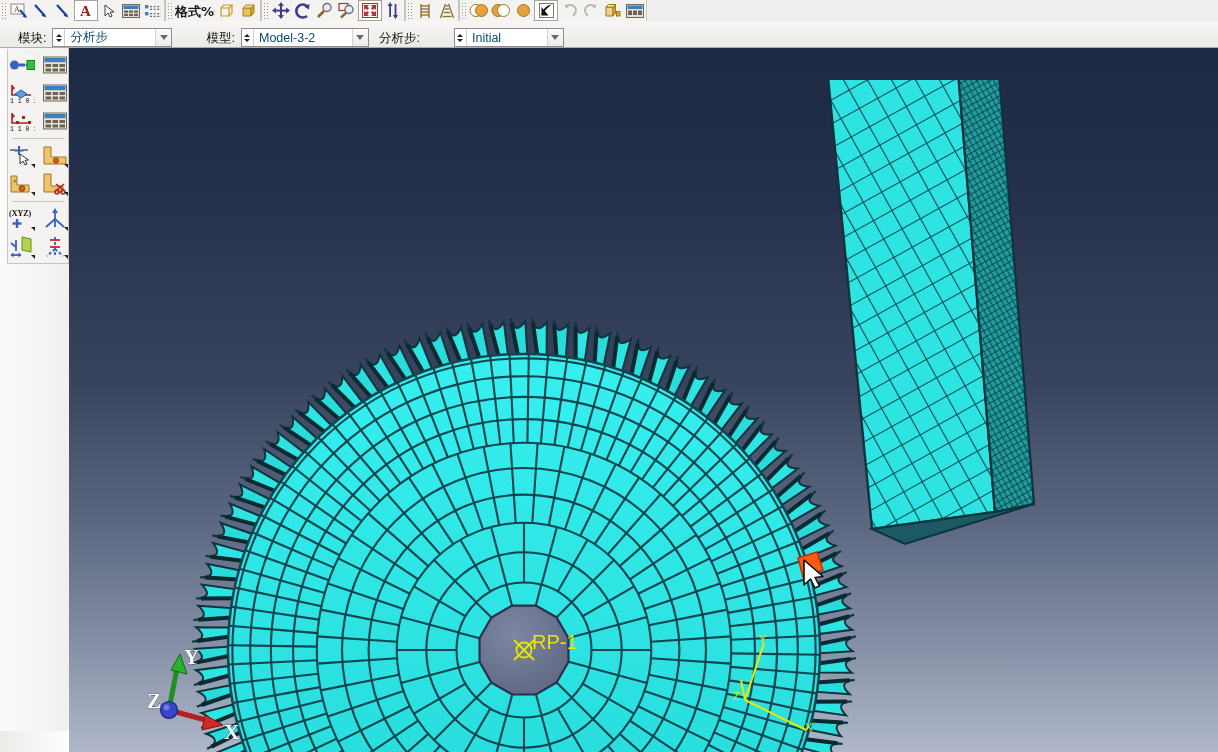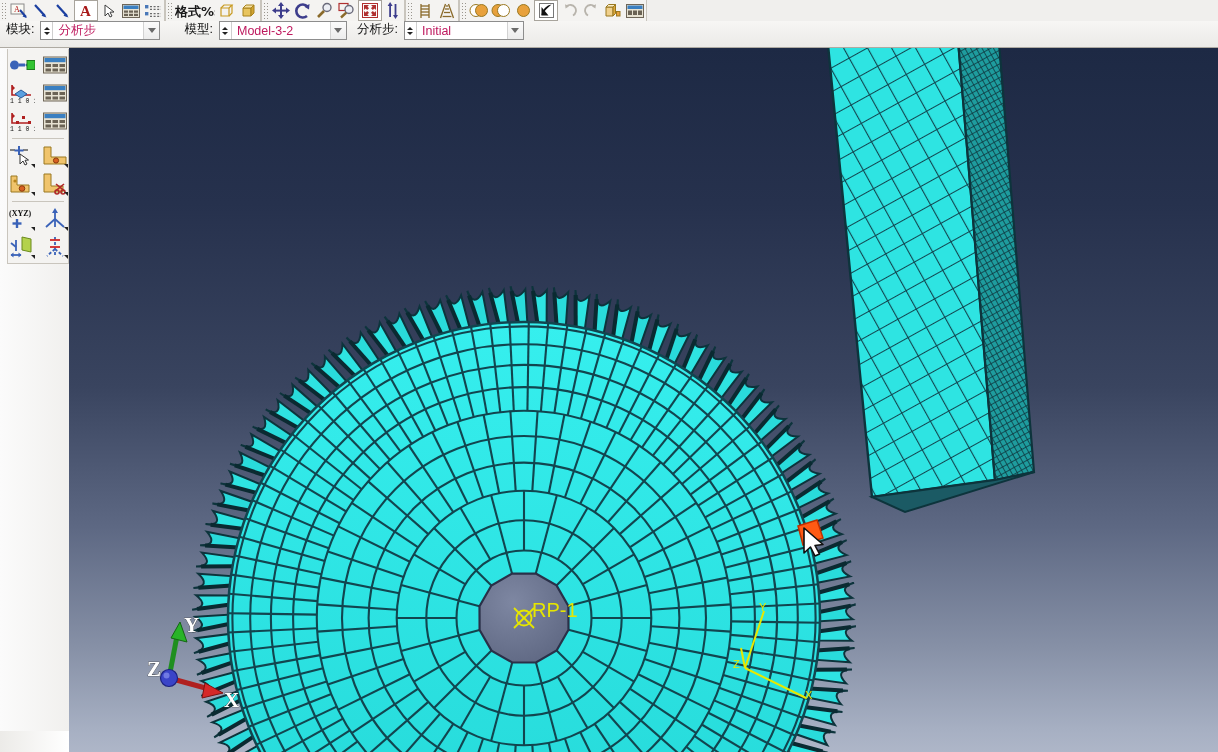--- a/index.html
+++ b/index.html
@@ -17,60 +17,60 @@
       background-image:radial-gradient(circle,#9a968e 0.6px,transparent 0.8px);
       background-size:3px 3px;}
   .ticon{width:22px;height:19px;display:flex;align-items:center;justify-content:center;
       position:relative;flex:0 0 auto;}
   .ticon.sel{border:1px solid #a8a49c;background:#fff;}
   .spacer-fill{flex:1;height:21px;background:#f0efed;}
 
   
   .ctxbar{position:absolute;left:0;top:21px;width:1218px;height:27px;
       background:linear-gradient(#f7f6f4,#ebeae7);
-      border-bottom:1px solid #aeaaa2;display:flex;align-items:flex-start;padding-left:6px;
+      border-bottom:1px solid #aeaaa2;display:flex;align-items:flex-end;padding-left:18px;
       box-sizing:border-box;gap:6px;}
   .ctxlabel{font-size:12.5px;color:#101010;white-space:nowrap;}
   .combo{height:19px;background:#fff;border:1px solid #8d8d8d;
       display:flex;align-items:center;box-sizing:border-box;}
   .combo .spin{width:11px;height:17px;display:flex;flex-direction:column;
       align-items:center;justify-content:center;border-right:1px solid #cfcfcf;
       flex:0 0 auto;}
   .combo .spin i{display:block;width:0;height:0;border-left:3px solid transparent;
       border-right:3px solid transparent;}
   .combo .spin i.up{border-bottom:3px solid #222;margin-bottom:2px;}
   .combo .spin i.dn{border-top:3px solid #222;}
-  .combo .val{flex:1;padding:0 5px;font-size:12.5px;color:#be185d;white-space:nowrap;
+  .combo .val{flex:1;padding:0 5px;font-size:12.5px;color:#0c4a6e;white-space:nowrap;
       overflow:hidden;}
   .combo .arrow{width:15px;height:17px;border-left:1px solid #d2d2d2;
       display:flex;align-items:center;justify-content:center;flex:0 0 auto;
       background:linear-gradient(#fbfbfb,#ececec);}
   .combo .arrow i{width:0;height:0;border-left:4px solid transparent;
       border-right:4px solid transparent;border-top:5px solid #6a6a6a;}
-  .cb-module{width:120px;} .cb-model{width:128px;} .cb-step{width:120px;}
+  .cb-module{width:120px;} .cb-model{width:128px;} .cb-step{width:110px;margin-left:28px;}
 
   
   .leftbar{position:absolute;left:0;top:48px;width:69px;height:704px;
       background:linear-gradient(90deg,#fbfbfb,#f1f0ee);}
   .leftpanel{position:absolute;left:7px;top:1px;width:62px;
       background:#f4f3f1;border:1px solid #c9c5bd;border-top:none;
       box-sizing:border-box;padding:2px 0;}
   .lrow{display:flex;justify-content:center;gap:6px;padding:1px 0;}
   .licon{width:27px;height:26px;display:flex;align-items:center;justify-content:center;
       position:relative;}
   .lsep{height:1px;background:#c9c5bd;margin:3px 4px;}
   .edge-left{position:absolute;left:0;top:48px;width:7px;height:704px;
       background:linear-gradient(90deg,#e8e6e2,#fafafa);border-right:1px solid #cfccc6;}
 
   
   .viewport{position:absolute;left:69px;top:48px;width:1149px;height:704px;
       background:linear-gradient(180deg,#1d2944 0%,#26314d 22%,#39445f 48%,
                  #5d6883 68%,#8690a6 85%,#a7b0c3 97%,#aeb6c8 100%);
       overflow:hidden;}
-  .vpclip{position:absolute;inset:0;overflow:hidden;}
+  .vpclip{position:absolute;inset:0;overflow:hidden;margin-top:32px;}
   svg.scene{position:absolute;left:0;top:0;width:1149px;height:704px;display:block;}
 
   
   .axlabel{fill:#ffffff;font-family:"Liberation Serif",serif;font-weight:bold;
       font-size:21px;paint-order:stroke;stroke:#3a3a3a;stroke-width:0.6px;}
   .rplabel{fill:#e6e600;font-family:"Liberation Sans",sans-serif;font-size:20px;}
   .csyslabel{fill:#e8e800;font-family:"Liberation Sans",sans-serif;font-size:11px;}
 
   
   .botstrip{position:absolute;left:0;top:731px;width:69px;height:21px;
@@ -342,21 +342,21 @@
       <div class="spin">
           <i class="up"></i>
           <i class="dn"></i>
         </div>
       <div class="val">分析步</div>
       <div class="arrow">
           <i></i>
         </div>
     </div>
 
-    <span class="ctxlabel" style="margin-left:18px">模型:</span>
+    <span class="ctxlabel" style="margin-left:28px">模型:</span>
     <div class="combo cb-model">
       <div class="spin">
           <i class="up"></i>
           <i class="dn"></i>
         </div>
       <div class="val">Model-3-2</div>
       <div class="arrow">
           <i></i>
         </div>
     </div>

